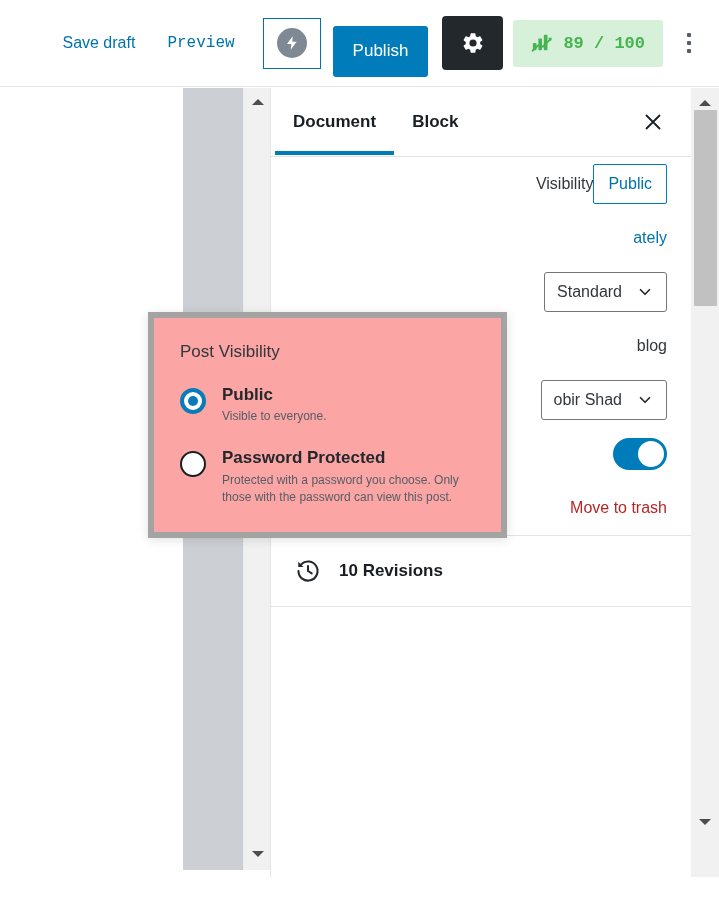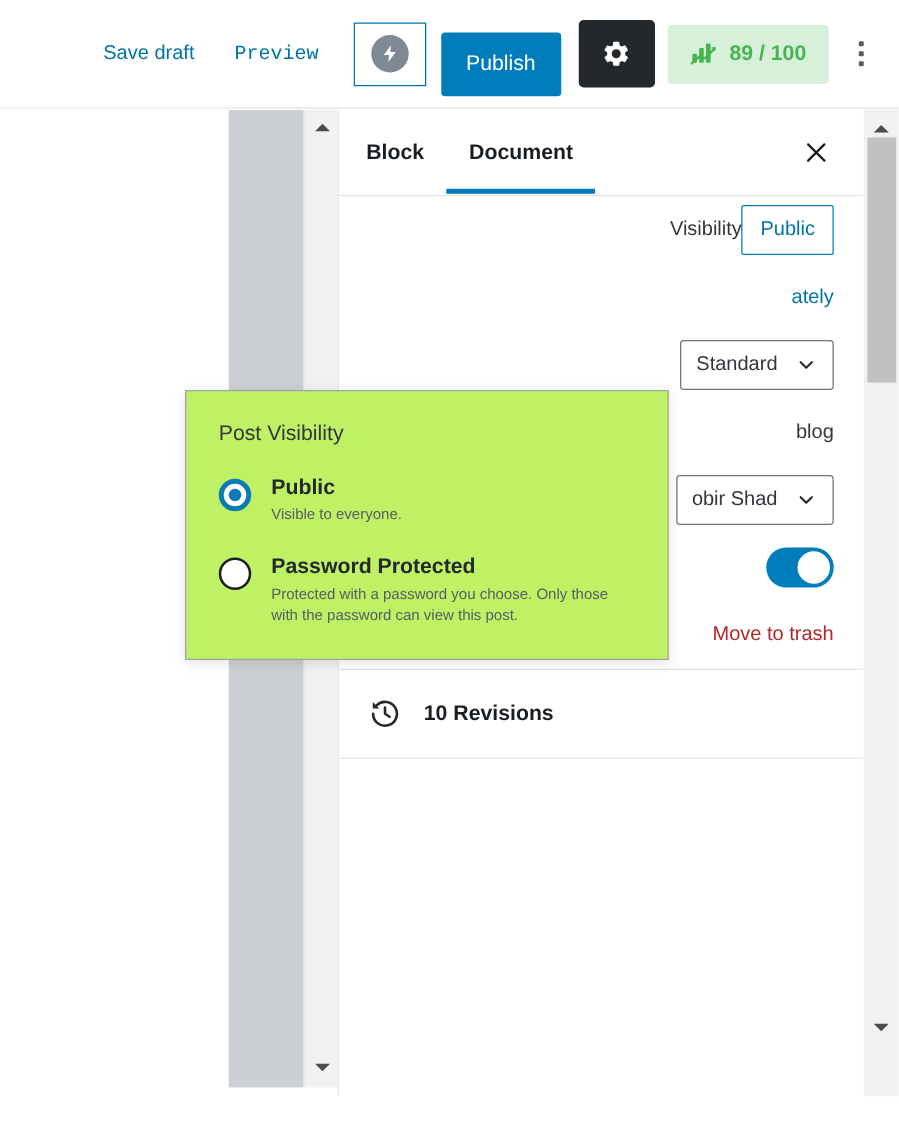--- a/index.html
+++ b/index.html
@@ -106,20 +106,21 @@
     height: 47px;
     background: #d6f0d9;
     border-radius: 3px;
     display: flex;
     align-items: center;
     gap: 10px;
     padding: 0 18px;
     cursor: pointer;
     margin-right: 8px;
     flex: none;
+    font-family: Liberation Mono, monospace;
   }
   #seo-score .score-text {
     color: #46b450;
     font-size: 17px;
     font-weight: bold;
     white-space: nowrap;
   }
 
   
   #more-menu {
@@ -364,23 +365,23 @@
     height: 196px;
     background: #c1c1c1;
     border-radius: 1px;
     cursor: pointer;
   }
 
   
   #visibility-popover {
     position: absolute;
     left: 148px; top: 312px;
-    width: 387px;
-    background: #bef264;
-    border: 1px solid #a3a3a3;
+    width: 359px;
+    background: #fca5a5;
+    border: 6px solid #a3a3a3;
     box-shadow: 0 2px 10px rgba(0,0,0,0.12);
     padding: 24px 26px 26px 26px;
     z-index: 40;
   }
   #visibility-popover .pop-title {
     font-size: 17px;
     color: #32373c;
     margin-bottom: 22px;
   }
 
@@ -489,22 +490,22 @@
       <span class="tri-up"></span>
     </div>
     <div class="sb-arrow down">
       <span class="tri-down"></span>
     </div>
   </div>
 
   <div id="sidebar">
 
     <div id="sidebar-tabs">
+      <button class="tab active">Document</button>
       <button class="tab">Block</button>
-      <button class="tab active">Document</button>
       <button id="close-sidebar">
         <span>
           <svg class="icon-svg" width="20" height="20" viewBox="0 0 20 20" stroke="#191e23" stroke-width="1.8" fill="none" stroke-linecap="round">
             <path d="M3.5 3.5 L16.5 16.5 M16.5 3.5 L3.5 16.5"></path>
           </svg>
         </span>
       </button>
     </div>
 
 

